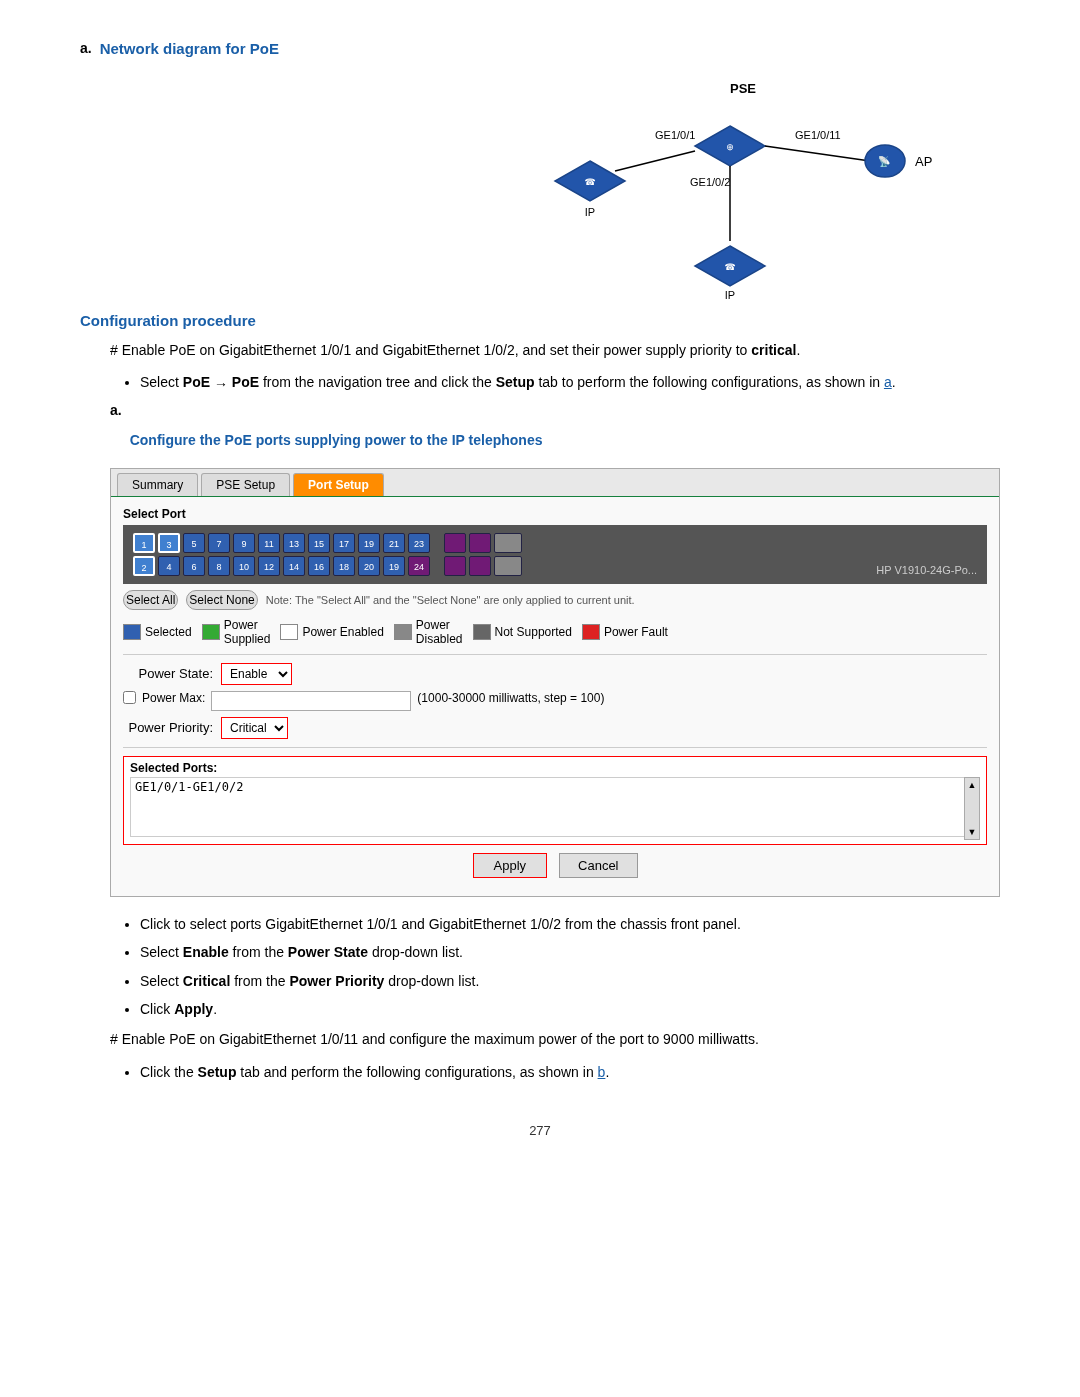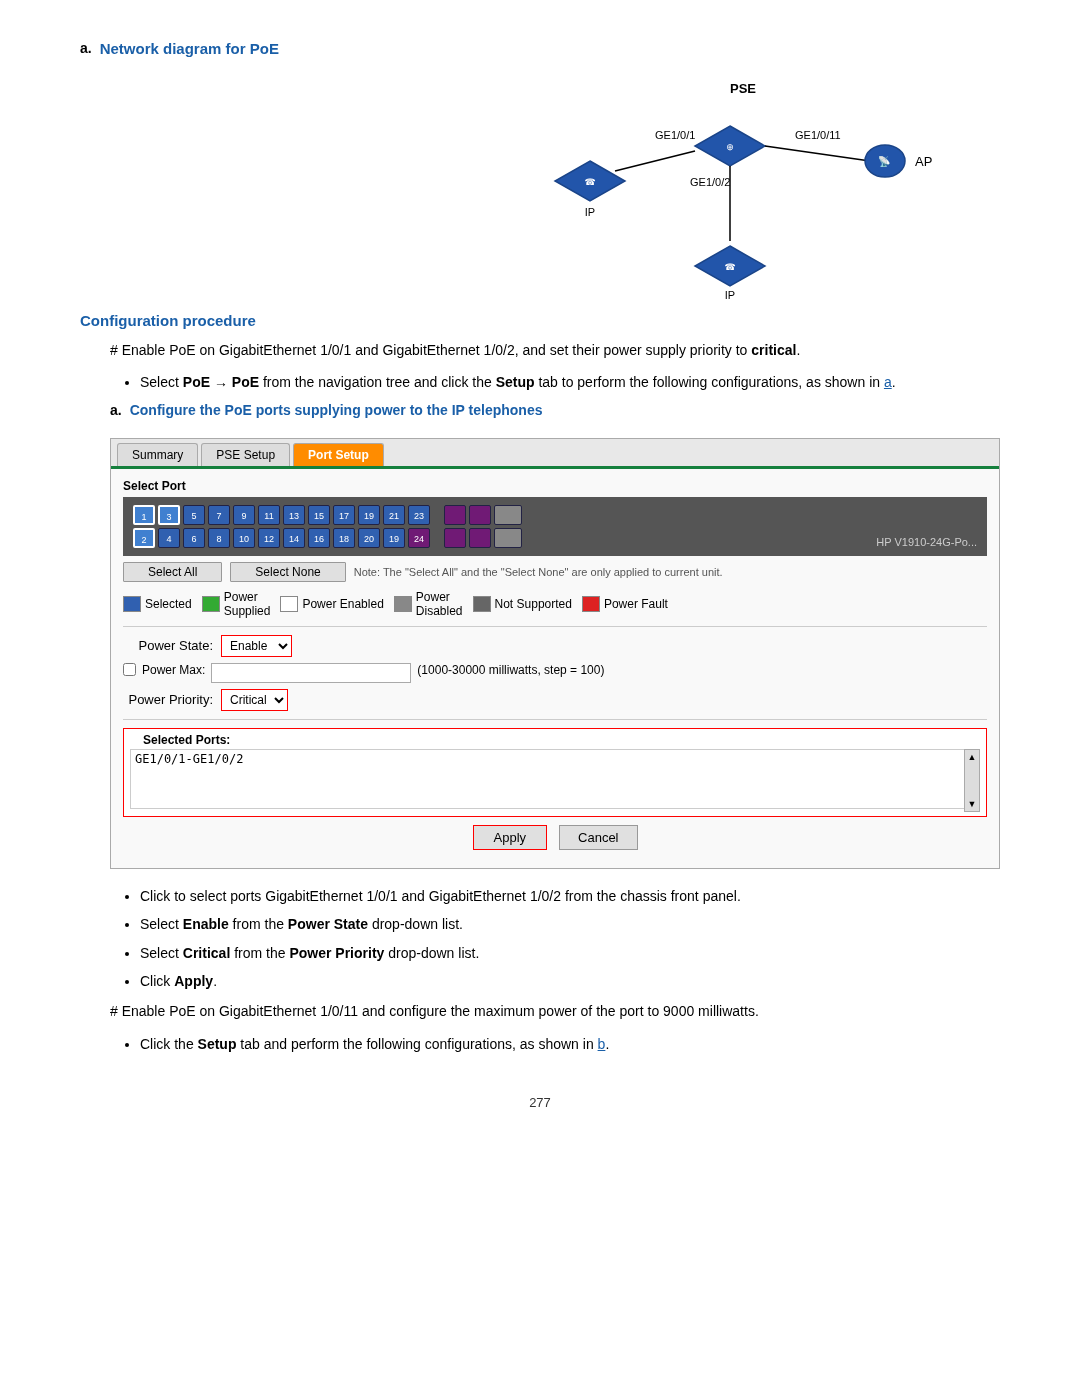--- a/index.html
+++ b/index.html
@@ -16,37 +16,38 @@
       font-weight: bold;
       color: #1a5fa8;
       font-size: 15px;
       margin-bottom: 4px;
     }
     .sub-heading {
       font-weight: bold;
       color: #1a5fa8;
       font-size: 14px;
       margin-bottom: 8px;
+      margin-top: 30px;
     }
     p { margin-bottom: 10px; line-height: 1.6; }
     .bullet-list { margin: 8px 0 8px 30px; }
     .bullet-list li { margin-bottom: 6px; line-height: 1.6; }
     .config-block {
       border: 1px solid #aaa;
       background: #f9f9f9;
       margin: 12px 0 16px 0;
       padding: 0;
       font-size: 13px;
     }
     
     .tabs-bar {
       display: flex;
       gap: 0;
       background: #e8e8e8;
-      border-bottom: 3px solid #15803d;
+      border-bottom: 1px solid #15803d;
       padding: 4px 6px 0 6px;
     }
     .tab {
       padding: 4px 14px;
       border: 1px solid #aaa;
       border-bottom: none;
       background: #ddd;
       font-size: 12px;
       margin-right: 3px;
       cursor: pointer;
@@ -94,26 +95,26 @@
     .port-btn.gray-dark { background: #888; }
     
     .btn-row {
       display: flex;
       align-items: center;
       gap: 8px;
       margin-bottom: 8px;
       font-size: 12px;
     }
     .small-btn {
-      padding: 2px 24px;
+      padding: 2px 2px;
       background: #e0e0e0;
       border: 1px solid #999;
       font-size: 12px;
       cursor: pointer;
-      border-radius: 1px;
+      border-radius: 10px;
     }
     .note-text { font-size: 11px; color: #555; }
     
     .legend-row {
       display: flex;
       align-items: center;
       gap: 10px;
       margin-bottom: 8px;
       flex-wrap: wrap;
       font-size: 12px;
@@ -160,21 +161,21 @@
     }
     
     .selected-ports-box {
       border: 1px solid #f00;
       background: #fff;
       margin-top: 8px;
       margin-bottom: 8px;
       padding: 4px 6px;
       font-size: 12px;
     }
-    .selected-ports-label { font-size: 12px; font-weight: bold; margin-bottom: 2px; margin-left: 13px; }
+    .selected-ports-label { font-size: 12px; font-weight: bold; margin-bottom: 2px; }
     .ports-textarea {
       width: 100%;
       height: 60px;
       border: 1px solid #ccc;
       font-size: 12px;
       padding: 2px 4px;
       background: #fff;
       resize: none;
     }
     .action-row {

